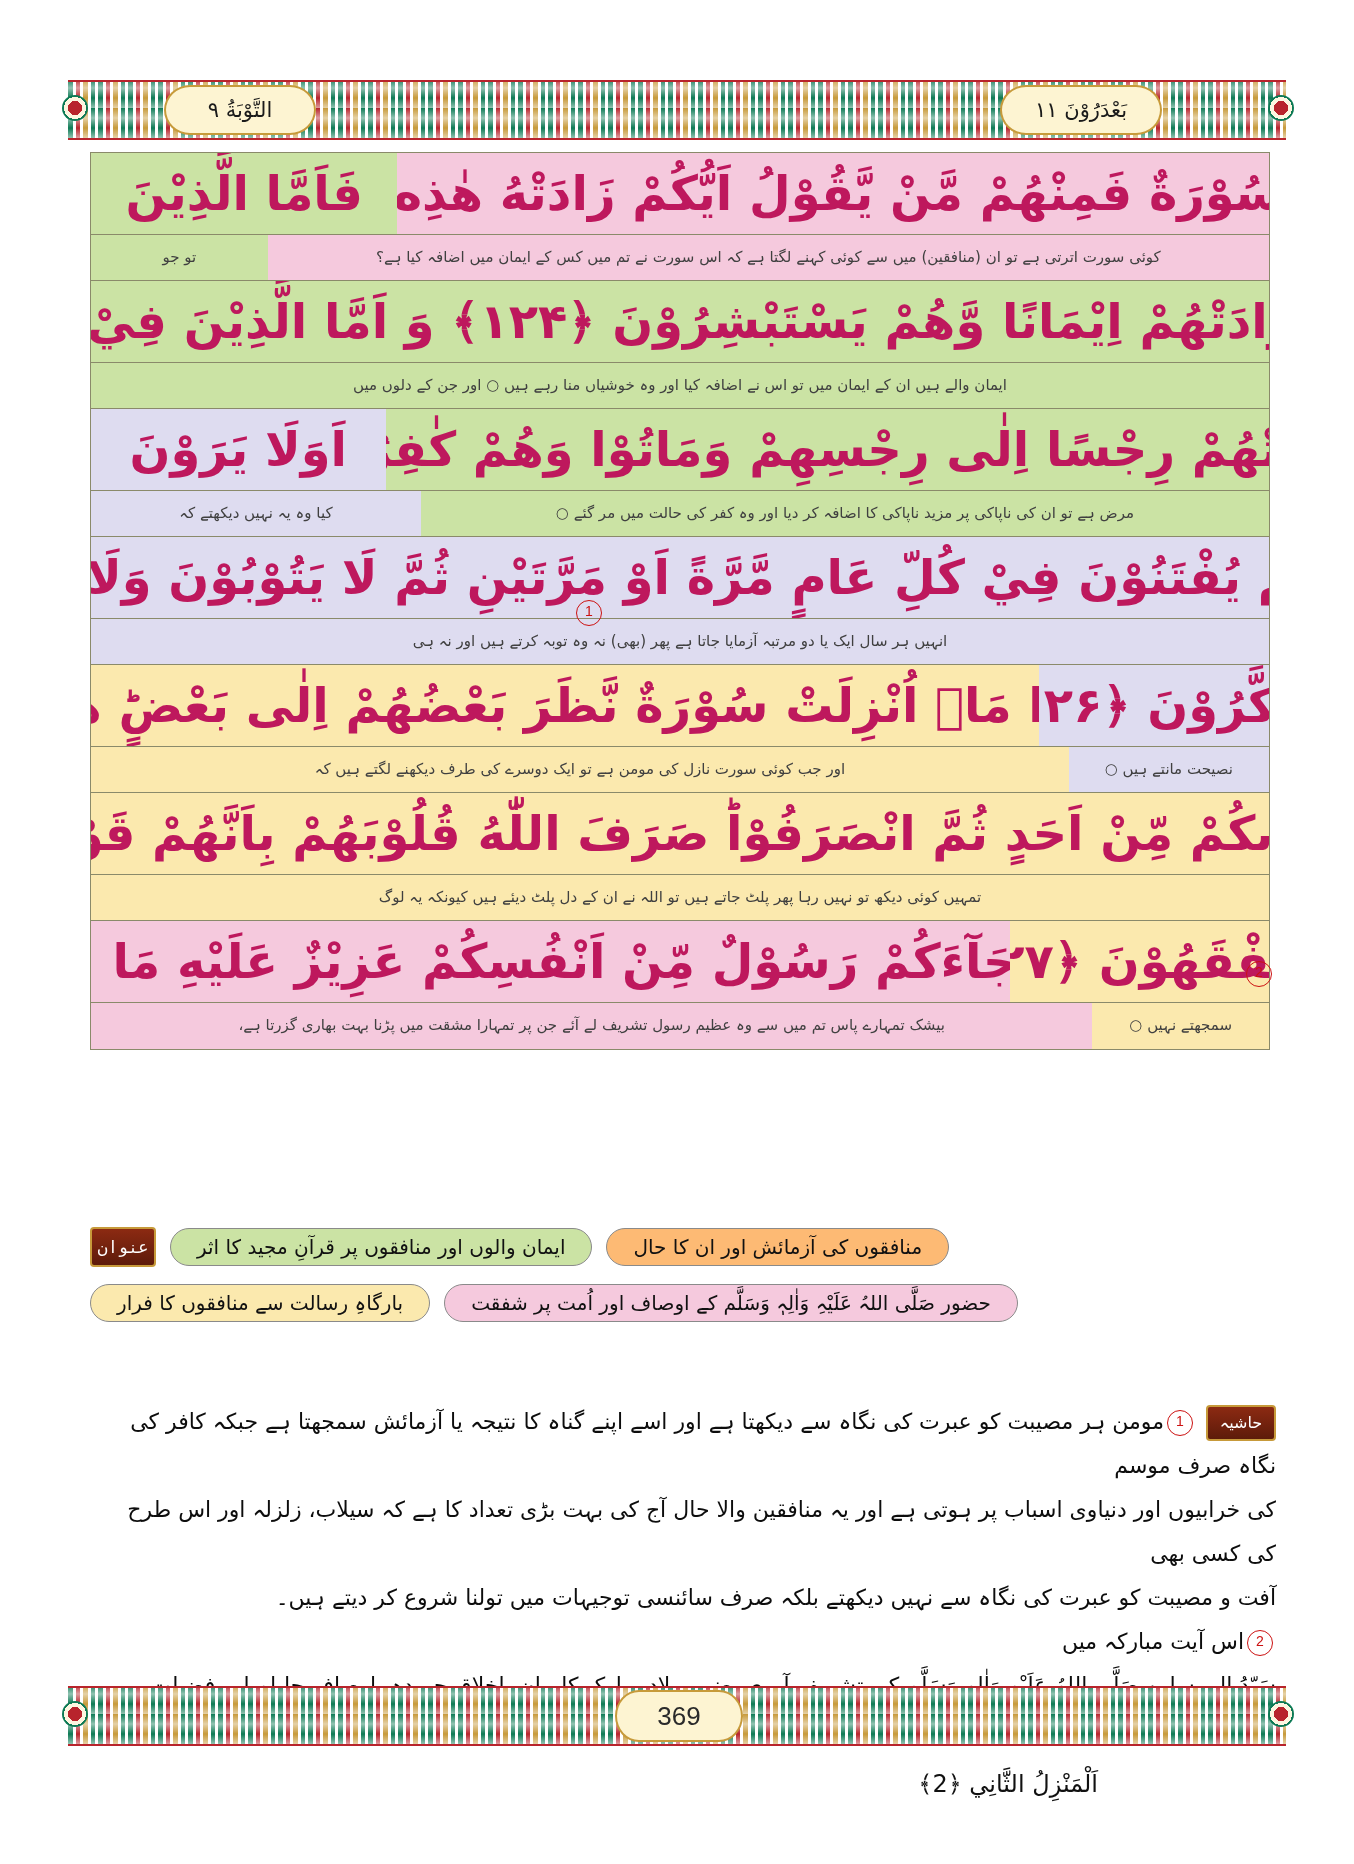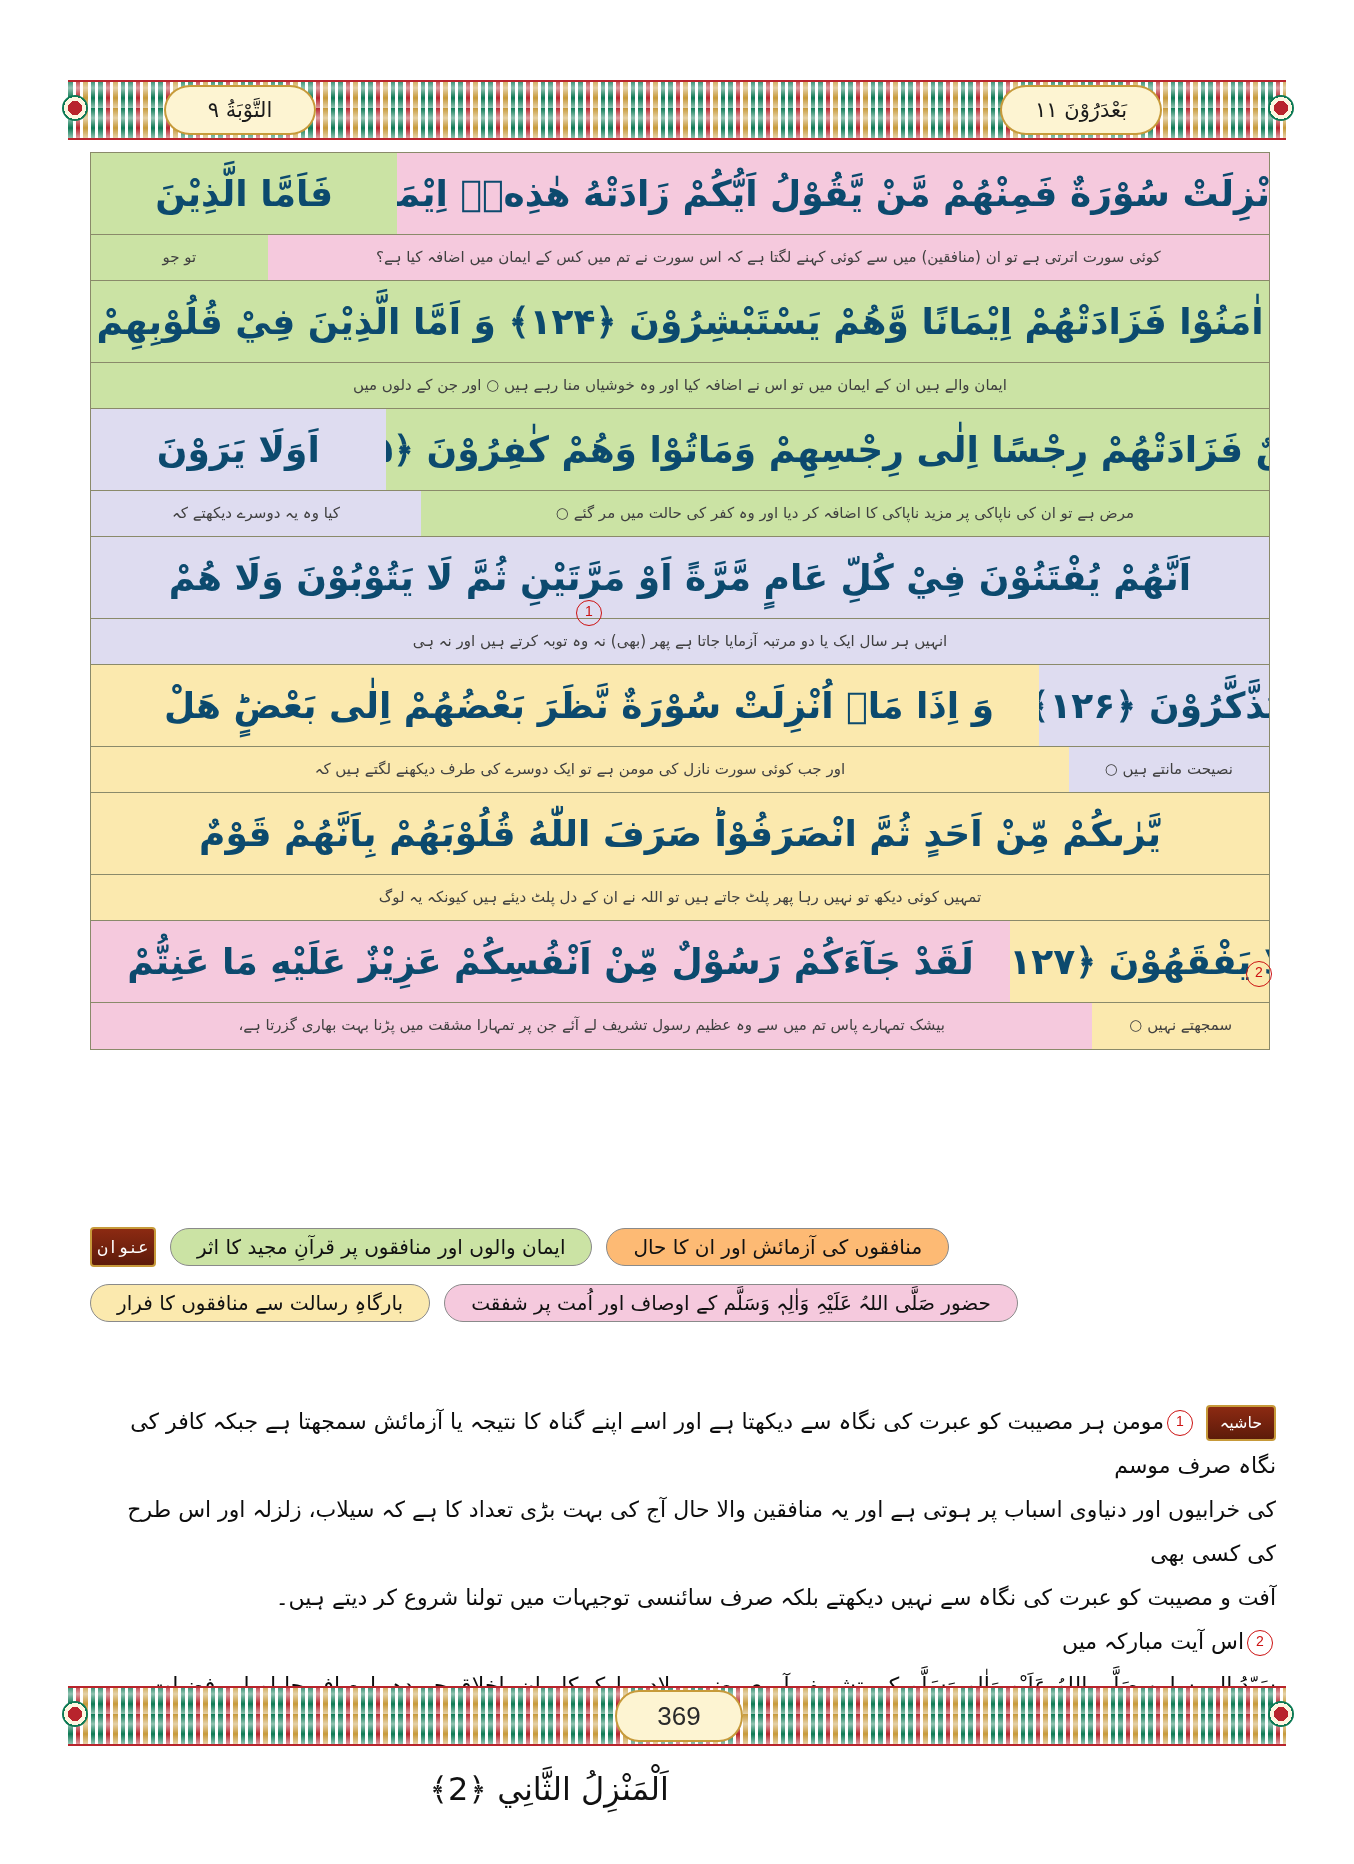--- a/index.html
+++ b/index.html
@@ -79,21 +79,21 @@
   .vrow{display:flex;width:100%;box-sizing:border-box;
         border-bottom:1px solid #8a8a6a;overflow:hidden;}
   .vrow:last-child{border-bottom:none;}
   .seg{
     display:flex;align-items:center;justify-content:center;
     box-sizing:border-box;overflow:hidden;white-space:nowrap;
     direction:rtl;
   }
   .ar{
     font-family:"DejaVu Sans","Liberation Sans",sans-serif;
-    font-size:36px;line-height:1.05;color:#0c4a6e;font-weight:600;
+    font-size:48px;line-height:1.05;color:#be185d;font-weight:600;
     letter-spacing:-1px;
   }
   .ur{
     font-family:"DejaVu Sans","Liberation Sans",sans-serif;
     font-size:15px;line-height:1.15;color:#404040;
     letter-spacing:0px;
   }
   .row-ar{height:82px;}
   .row-ur{height:46px;}
 
@@ -141,22 +141,22 @@
   }
   .marker{
     display:inline-block;width:24px;height:24px;line-height:21px;
     border:1.8px solid #cc1111;border-radius:50%;
     color:#cc1111;font-size:14px;text-align:center;
     font-family:"Liberation Sans",sans-serif;
     vertical-align:middle;margin:0 3px;
   }
 
   .manzil{
-    position:absolute;top:1770px;left:0;width:1098px;text-align:center;
-    font-size:32px;color:#111;direction:rtl;
+    position:absolute;top:1770px;left:0;width:1098px;
+    font-size:24px;color:#111;direction:rtl;
     font-family:"DejaVu Sans","Liberation Sans",sans-serif;
   }
 
   
   .float-marker{position:absolute;z-index:8;}
 </style>
 </head>
 <body>
 
 <div class="page">
@@ -182,21 +182,21 @@
       </div>
       <div class="vrow row-ur">
         <div class="seg ur bg-green" style="flex: 100 0 0px;">ایمان والے ہیں ان کے ایمان میں تو اس نے اضافہ کیا اور وہ خوشیاں منا رہے ہیں ○ اور جن کے دلوں میں</div>
       </div>
       <div class="vrow row-ar">
         <div class="seg ar bg-green" style="flex: 75 0 0px;">مَّرَضٌ فَزَادَتْهُمْ رِجْسًا اِلٰى رِجْسِهِمْ وَمَاتُوْا وَهُمْ كٰفِرُوْنَ ﴿۱۲۵﴾</div>
         <div class="seg ar bg-lav" style="flex: 25 0 0px;">اَوَلَا يَرَوْنَ</div>
       </div>
       <div class="vrow row-ur">
         <div class="seg ur bg-green" style="flex: 72 0 0px;">مرض ہے تو ان کی ناپاکی پر مزید ناپاکی کا اضافہ کر دیا اور وہ کفر کی حالت میں مر گئے ○</div>
-        <div class="seg ur bg-lav" style="flex: 28 0 0px;">کیا وہ یہ دوسرے دیکھتے کہ</div>
+        <div class="seg ur bg-lav" style="flex: 28 0 0px;">کیا وہ یہ نہیں دیکھتے کہ</div>
       </div>
       <div class="vrow row-ar">
         <div class="seg ar bg-lav" style="flex: 100 0 0px;">اَنَّهُمْ يُفْتَنُوْنَ فِيْ كُلِّ عَامٍ مَّرَّةً اَوْ مَرَّتَيْنِ ثُمَّ لَا يَتُوْبُوْنَ وَلَا هُمْ</div>
       </div>
       <div class="vrow row-ur">
         <div class="seg ur bg-lav" style="flex: 100 0 0px;">انہیں ہر سال ایک یا دو مرتبہ آزمایا جاتا ہے    پھر (بھی) نہ وہ توبہ کرتے ہیں اور نہ ہی</div>
       </div>
       <div class="vrow row-ar">
         <div class="seg ar bg-lav" style="flex: 20 0 0px;">يَذَّكَّرُوْنَ ﴿۱۲۶﴾</div>
         <div class="seg ar bg-yellow" style="flex: 80 0 0px; padding-left: 28px;">وَ اِذَا مَاۤ اُنْزِلَتْ سُوْرَةٌ نَّظَرَ بَعْضُهُمْ اِلٰى بَعْضٍؕ هَلْ</div>

